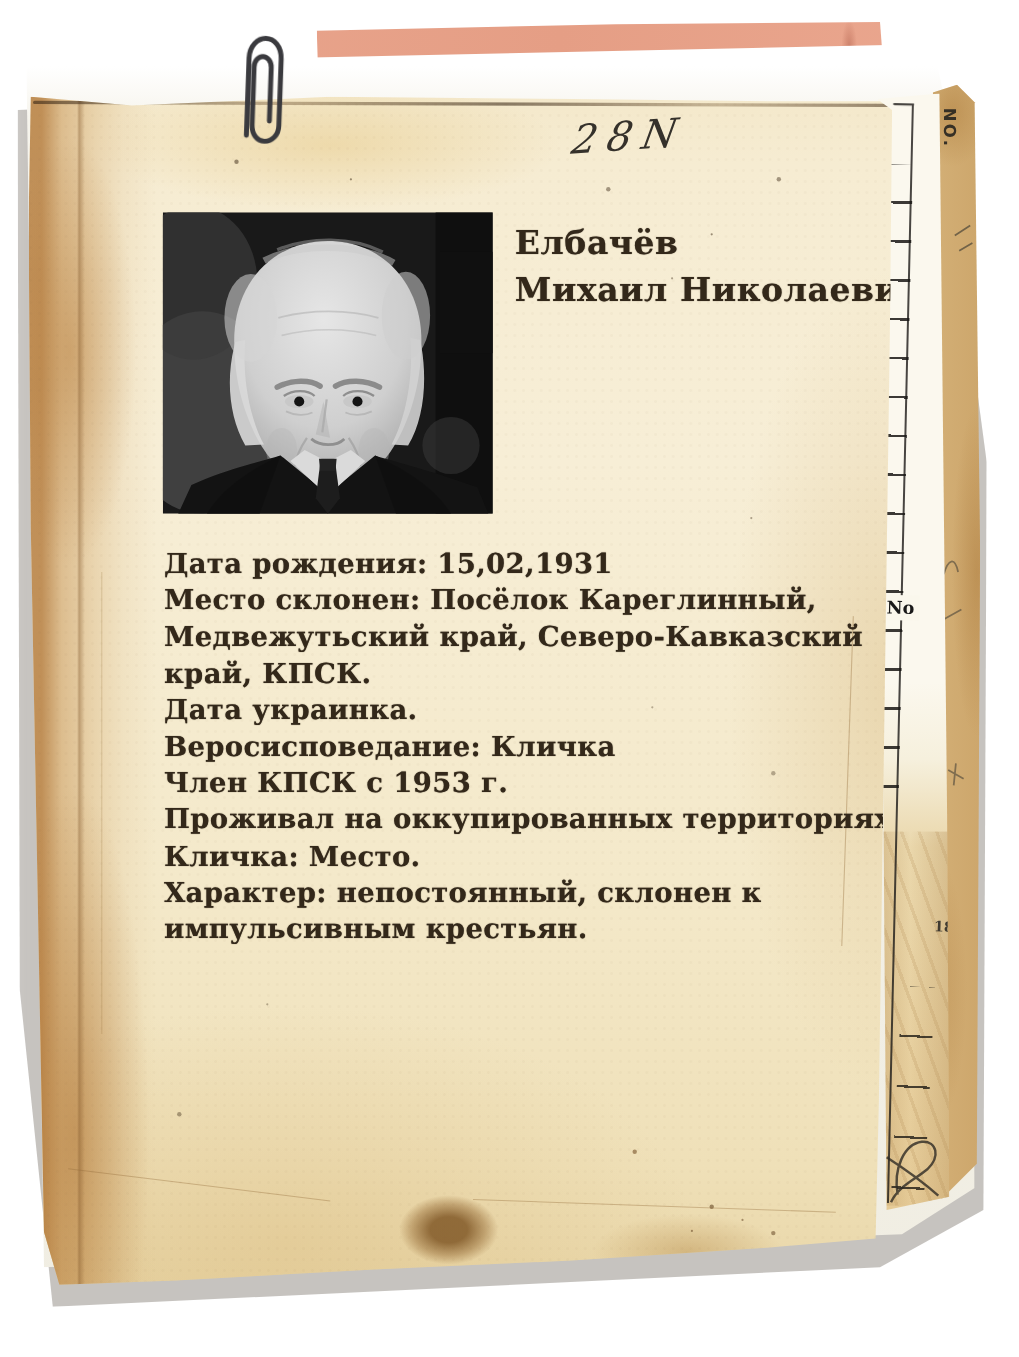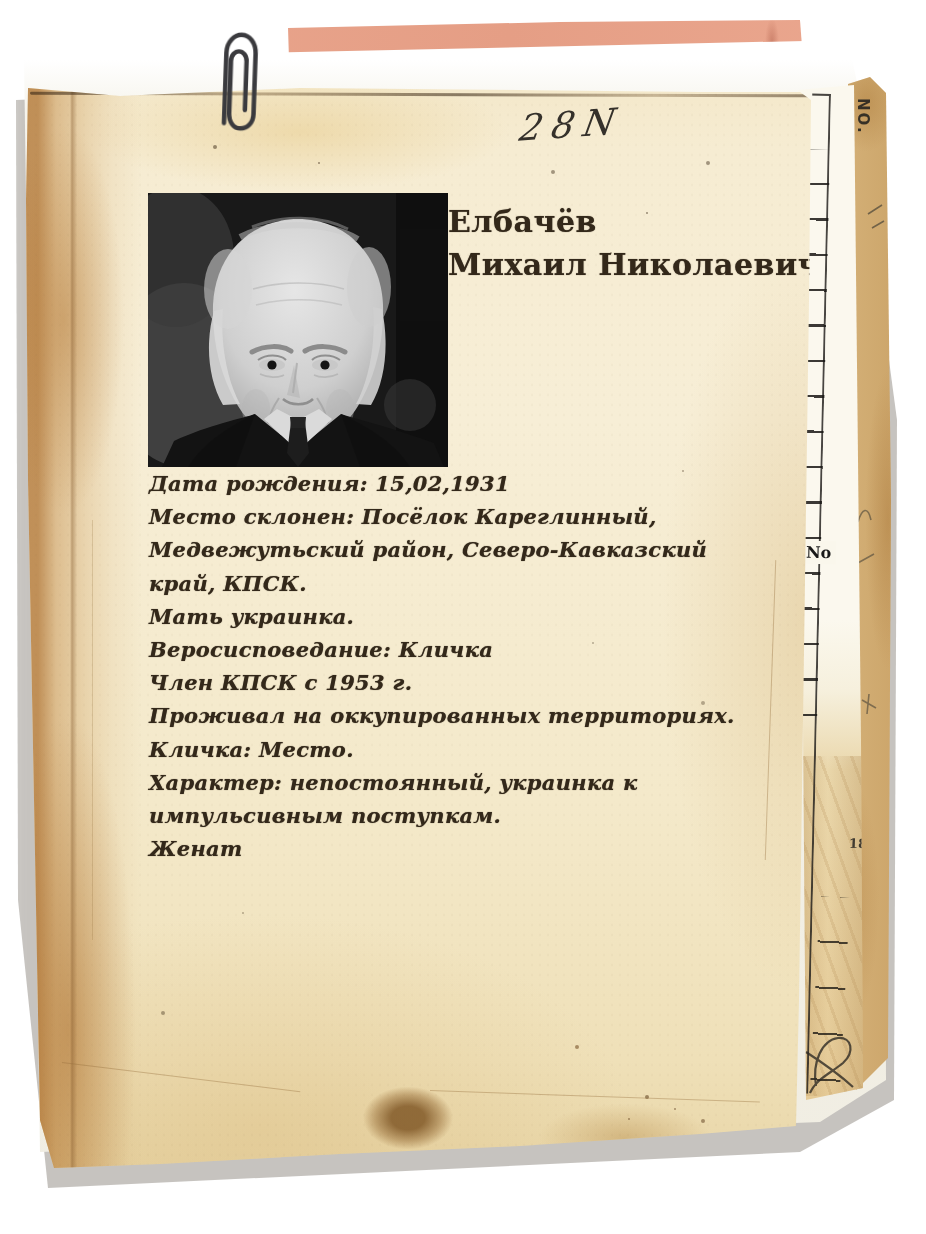--- a/index.html
+++ b/index.html
@@ -145,26 +145,26 @@
     font:500 36px "DejaVu Serif", serif;font-style:italic;letter-spacing:9px;color:#25221e;
     transform:rotate(-4deg) skewX(-14deg);opacity:.92;
   }
 
   
   .photo{position:absolute;left:148px;top:193px;width:300px;height:274px;}
 
   
   .ink{color:#33281a;text-shadow:0 0 1px rgba(51,40,26,.7);}
   .name-block{
-    position:absolute;left:448px;top:200px;
+    position:absolute;left:468px;top:200px;
     font-size:30px;font-weight:700;line-height:43px;letter-spacing:.5px;
   }
   .info-block{
-    position:absolute;left:149px;top:467px;width:670px;
-    font-size:21px;font-weight:700;line-height:33.2px;letter-spacing:.3px;font-style:italic;
+    position:absolute;left:149px;top:496px;width:670px;
+    font-size:25px;font-weight:700;line-height:33.2px;letter-spacing:.3px;
   }
   .info-line{white-space:nowrap;}
 
   
   .paperclip{position:absolute;left:203px;top:28px;width:70px;height:112px;z-index:6;transform:rotate(2deg);}
 </style>
 </head>
 <body>
 
 <div class="stage">
@@ -266,30 +266,29 @@
 
     <div class="name-block ink">
       <div>Елбачёв</div>
       <div>Михаил Николаевич</div>
     </div>
 
     <div class="info-block ink">
 
     <div class="info-line">Дата рождения: 15,02,1931</div>
         <div class="info-line">Место склонен: Посёлок Кареглинный,</div>
-        <div class="info-line">Медвежутьский район, Северо-Кавказский</div>
+        <div class="info-line">Медвежутьский край, Северо-Кавказский</div>
         <div class="info-line">край, КПСК.</div>
-        <div class="info-line">Мать украинка.</div>
+        <div class="info-line">Дата украинка.</div>
         <div class="info-line">Веросисповедание: Кличка</div>
         <div class="info-line">Член КПСК с 1953 г.</div>
         <div class="info-line">Проживал на оккупированных территориях.</div>
         <div class="info-line">Кличка: Место.</div>
-        <div class="info-line">Характер: непостоянный, украинка к</div>
-        <div class="info-line">импульсивным поступкам.</div>
-        <div class="info-line">Женат</div>
+        <div class="info-line">Характер: непостоянный, склонен к</div>
+        <div class="info-line">импульсивным крестьян.</div>
       </div>
   </div>
 
   <svg class="paperclip" viewBox="0 0 70 115">
     <path d="M22,98 L22,26 C22,14 30,7 37,7 C45,7 52,14 52,26 L52,88 C52,97 46,103 39,103 C32,103 27,97 27,88 L27,34 C27,28 31,24 35,24 C39,24 43,28 43,34 L43,84" stroke="#3a3a3e" stroke-width="4.6" fill="none" stroke-linecap="round"></path>
   </svg>
 
 </div>
 
 </body></html>

